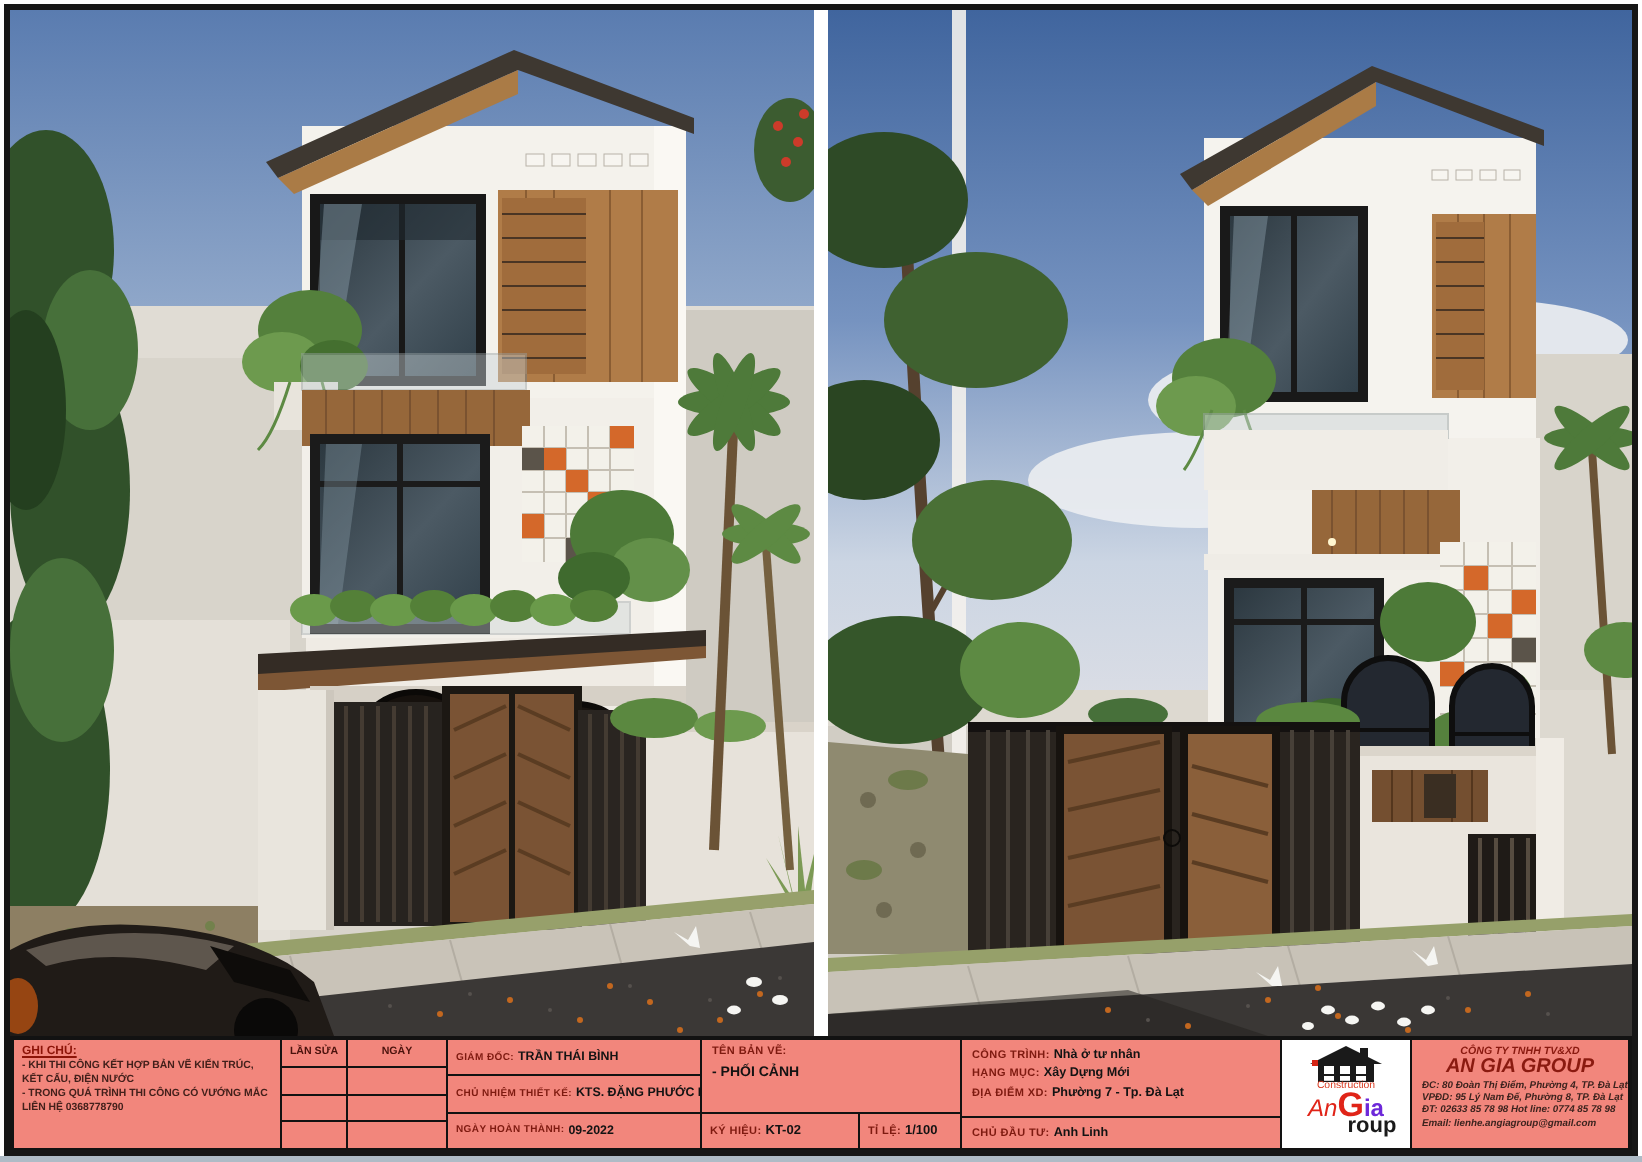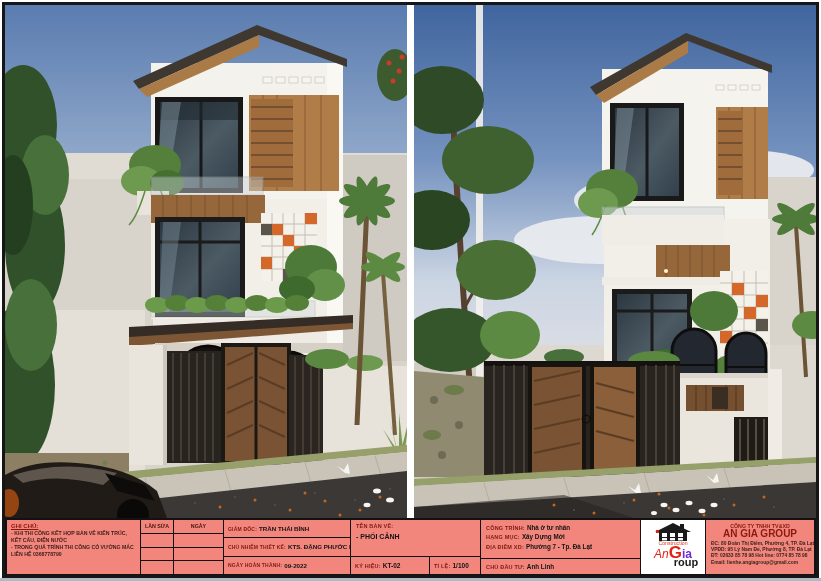--- a/index.html
+++ b/index.html
@@ -51,21 +51,21 @@
   .sec-proj .val{font-size:6.3px;}
   
   .sec-logo{width:65px;background:#ffffff;display:flex;flex-direction:column;align-items:center;padding:2px 0 1px;}
   .lg-constr{color:#d93a20;font-size:5.2px;margin-top:-1px;}
   .lg-line{line-height:.8;margin-top:0px;}
   .lg-an{color:#e02418;font-weight:normal;font-style:italic;font-size:12px;}
   .lg-g{color:#e02418;font-weight:bold;font-size:17px;}
   .lg-ia{color:#6d28d9;font-weight:bold;font-size:12px;}
   .lg-roup{color:#1a1a1a;font-weight:bold;font-size:11px;margin-left:26px;margin-top:-3px;line-height:1;}
   
-  .sec-comp{flex:1;padding:3px 5px 2px;text-align:center;}
+  .sec-comp{flex:1;padding:3px 5px 2px;text-align:center;font-style:italic;}
   .comp-type{color:#8a1a10;font-weight:bold;font-size:5.3px;}
   .comp-name{color:#8a1a10;font-weight:bold;font-size:10px;line-height:1.05;}
   .comp-lines{text-align:left;margin-top:1px;}
   .comp-line{color:#3c231e;font-size:4.9px;line-height:1.3;font-weight:bold;white-space:nowrap;}
 </style>
 </head>
 <body>
 
 <div class="sheet">
 

